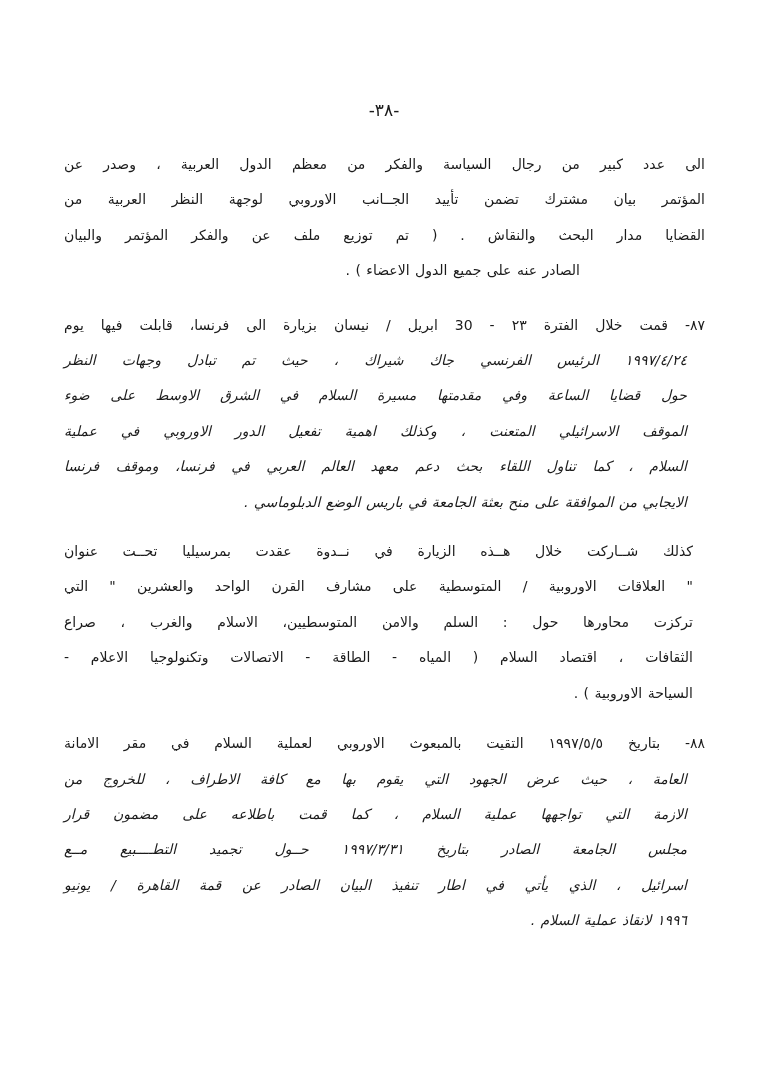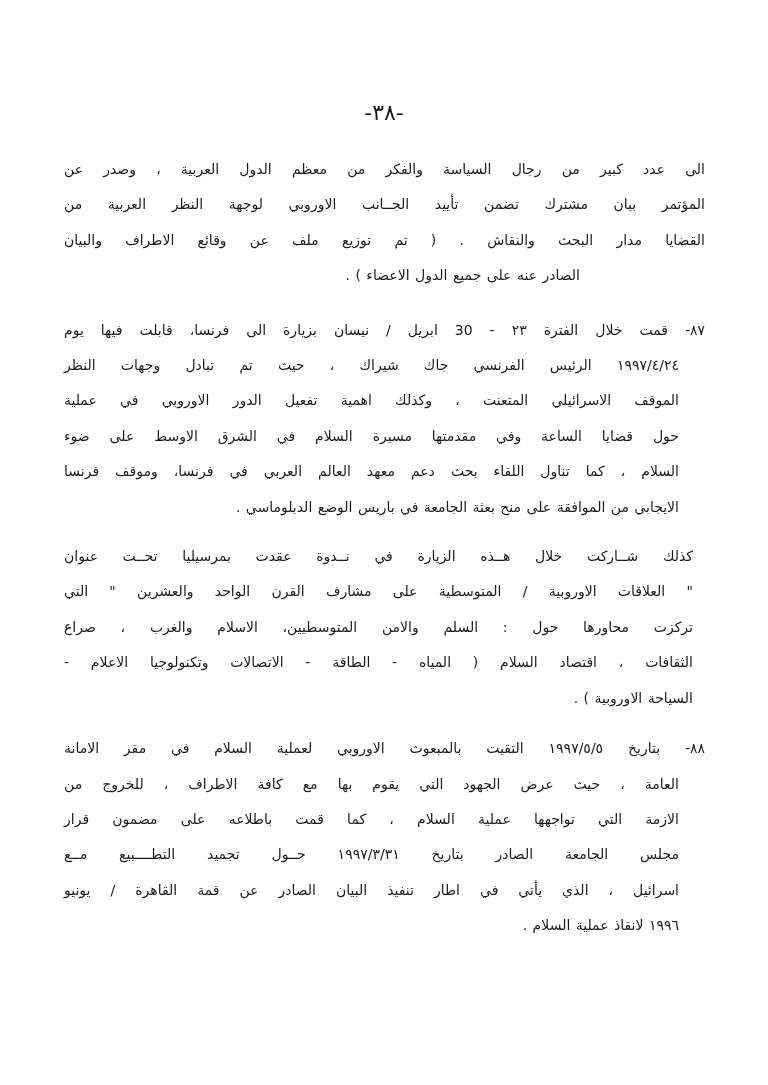--- a/index.html
+++ b/index.html
@@ -16,21 +16,21 @@
   }
   .sheet {
     position: relative;
     width: 768px;
     height: 1085px;
     background: #ffffff;
   }
   .pagenum {
     padding-top: 100px;
     text-align: center;
-    font-size: 22px;
+    font-size: 17px;
     letter-spacing: 2px;
     color: #1b1b1b;
   }
   .content {
     direction: rtl;
     unicode-bidi: embed;
     margin: 27px 63px 0 64px;
     font-size: 14px;
     line-height: 35.4px;
     word-spacing: 1px;
@@ -41,48 +41,48 @@
   .para.p4 { margin-bottom: 0; }
   .line {
     text-align: justify;
     text-align-last: justify;
   }
   .line.r {
     text-align: center;
     text-align-last: right;
   }
   
-  .para.numbered .line.cont { margin-right: 26px; }
+  .para.numbered .line.cont { margin-right: 18px; font-style: italic; }
   
   .para.p3 .line { margin-right: 12px; }
   
   .line.last-offset-1 { margin-right: 125px; }
   .line.last-offset-2 { margin-right: 85px; }
 </style>
 </head>
 <body>
 
 <div class="sheet">
 
   <div class="pagenum">-٣٨-</div>
 
   <div class="content">
 
     <div class="para p1">
       <div class="line">الى عدد كبير من رجال السياسة والفكر من معظم الدول العربية ، وصدر عن</div>
       <div class="line">المؤتمر بيان مشترك تضمن تأييد الجــانب الاوروبي لوجهة النظر العربية من</div>
-      <div class="line">القضايا مدار البحث والنقاش . ( تم توزيع ملف عن وقائع الاطراف والبيان</div>
+      <div class="line">القضايا مدار البحث والنقاش . ( تم توزيع ملف عن والفكر المؤتمر والبيان</div>
       <div class="line r last-offset-1">الصادر عنه على جميع الدول الاعضاء ) .</div>
     </div>
 
     <div class="para p2 numbered">
       <div class="line">٨٧- قمت خلال الفترة ٢٣ - 30 ابريل / نيسان بزيارة الى فرنسا، قابلت فيها يوم</div>
       <div class="line cont">١٩٩٧/٤/٢٤ الرئيس الفرنسي جاك شيراك ، حيث تم تبادل وجهات النظر</div>
+      <div class="line cont">حول قضايا الساعة وفي مقدمتها مسيرة السلام في الشرق الاوسط على ضوء</div>
       <div class="line cont">الموقف الاسرائيلي المتعنت ، وكذلك اهمية تفعيل الدور الاوروبي في عملية</div>
-      <div class="line cont">حول قضايا الساعة وفي مقدمتها مسيرة السلام في الشرق الاوسط على ضوء</div>
       <div class="line cont">السلام ، كما تناول اللقاء بحث دعم معهد العالم العربي في فرنسا، وموقف فرنسا</div>
       <div class="line cont r">الايجابي من الموافقة على منح بعثة الجامعة في باريس الوضع الدبلوماسي .</div>
     </div>
 
     <div class="para p3">
       <div class="line">كذلك شــاركت خلال هــذه الزيارة في نــدوة عقدت بمرسيليا تحــت عنوان</div>
       <div class="line">" العلاقات الاوروبية / المتوسطية على مشارف القرن الواحد والعشرين " التي</div>
       <div class="line">تركزت محاورها حول : السلم والامن المتوسطيين، الاسلام والغرب ، صراع</div>
       <div class="line">الثقافات ، اقتصاد السلام ( المياه - الطاقة - الاتصالات وتكنولوجيا الاعلام -</div>
       <div class="line r">السياحة الاوروبية ) .</div>

